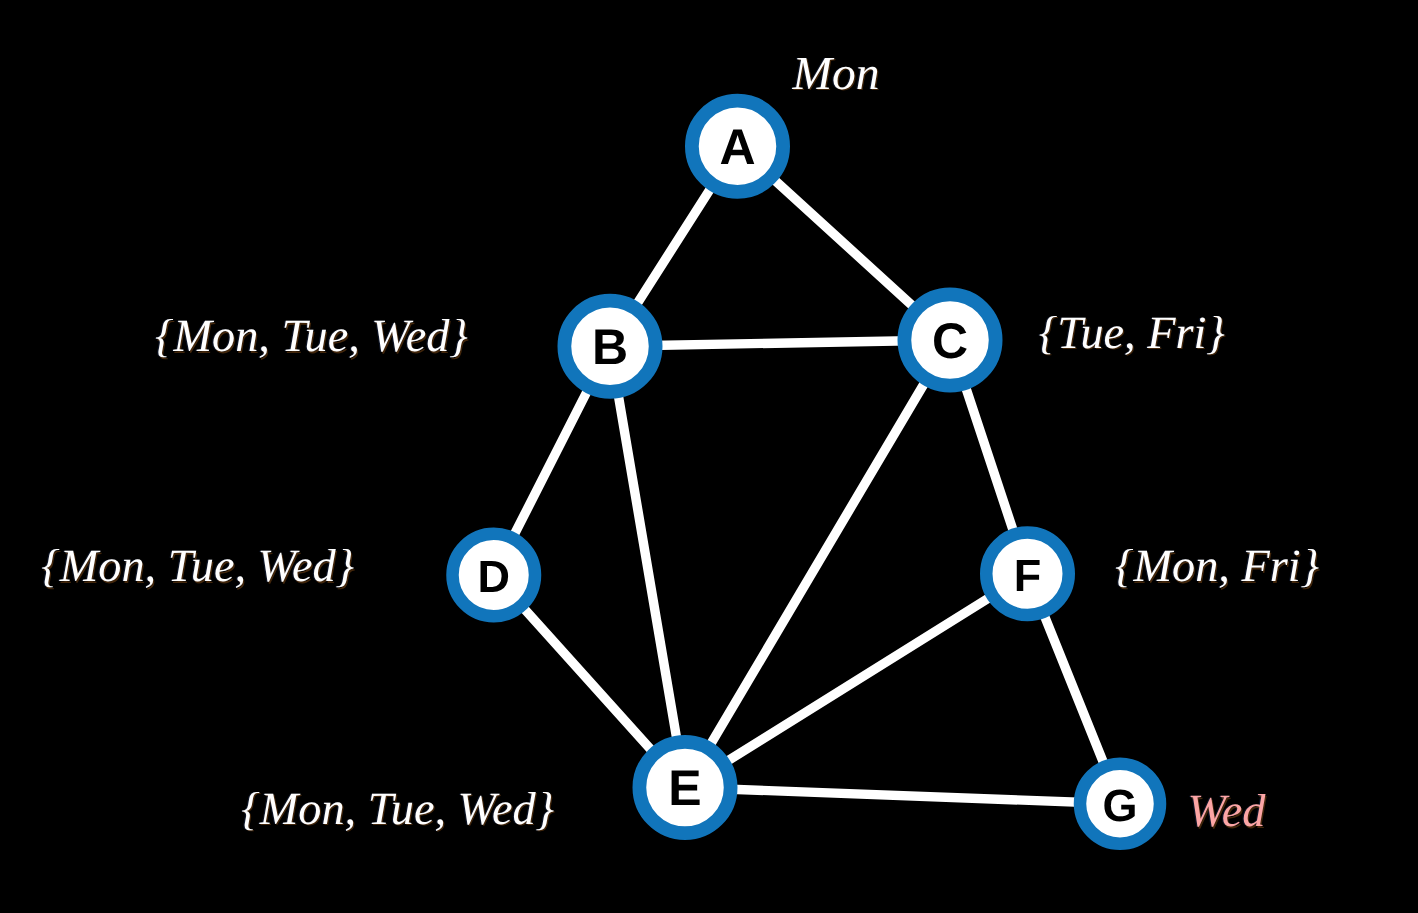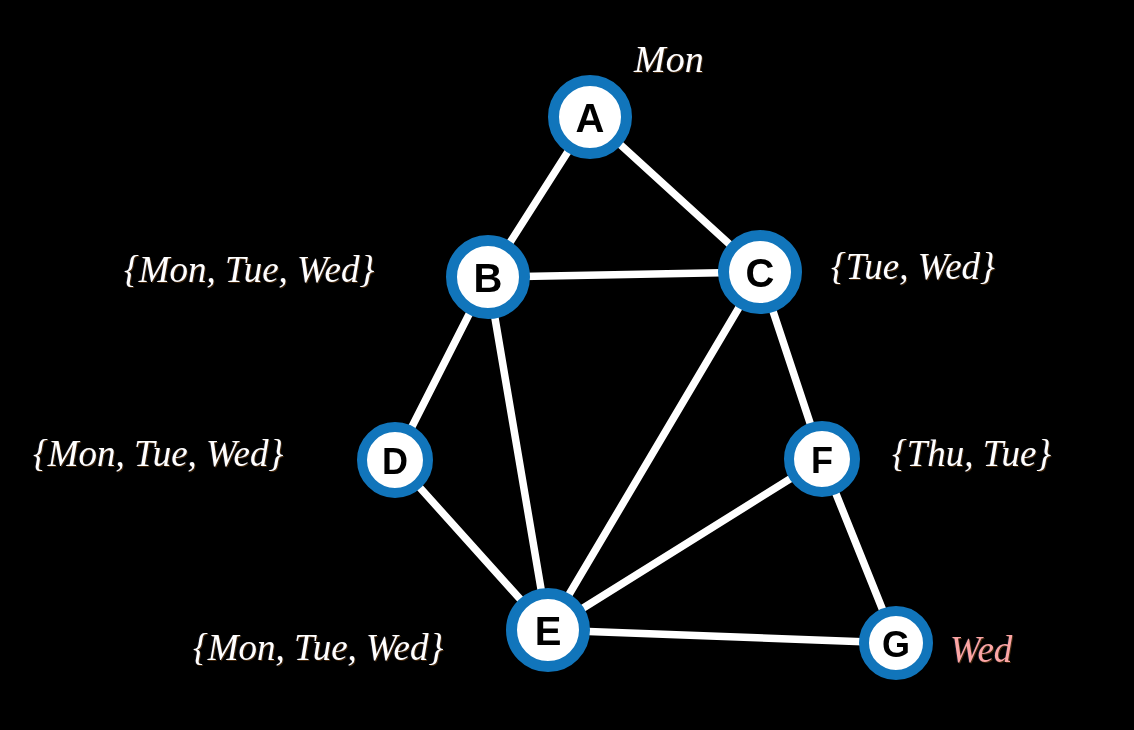--- a/index.html
+++ b/index.html
@@ -95,19 +95,19 @@
         </g>
         <g class="node-group">
           <circle class="node-ring" cx="896" cy="643" r="32" fill="#ffffff" stroke="#1175bb" stroke-width="10"></circle>
           <text class="node-letter" x="896" y="644" font-size="36" fill="#000000">G</text>
         </g>
       </g>
   </svg>
   <div id="label-layer">
       <div class="domain-label" style="left: 634px; top: 40px; font-size: 38px; color: rgb(255, 255, 255);">Mon</div>
       <div class="domain-label" style="left: 124px; top: 251px; font-size: 37px; color: rgb(255, 255, 255);">{Mon, Tue, Wed}</div>
-      <div class="domain-label" style="left: 831px; top: 248px; font-size: 37px; color: rgb(255, 255, 255);">{Tue, Wed}</div>
+      <div class="domain-label" style="left: 831px; top: 248px; font-size: 37px; color: rgb(255, 255, 255);">{Tue, Fri}</div>
       <div class="domain-label" style="left: 33px; top: 435px; font-size: 37px; color: rgb(255, 255, 255);">{Mon, Tue, Wed}</div>
-      <div class="domain-label" style="left: 892px; top: 435px; font-size: 37px; color: rgb(255, 255, 255);">{Thu, Tue}</div>
+      <div class="domain-label" style="left: 892px; top: 435px; font-size: 37px; color: rgb(255, 255, 255);">{Mon, Fri}</div>
       <div class="domain-label" style="left: 193px; top: 629px; font-size: 37px; color: rgb(255, 255, 255);">{Mon, Tue, Wed}</div>
       <div class="domain-label" style="left: 950px; top: 631px; font-size: 37px; color: #fca5a5;">Wed</div>
     </div>
 </div>
 
 </body></html>

